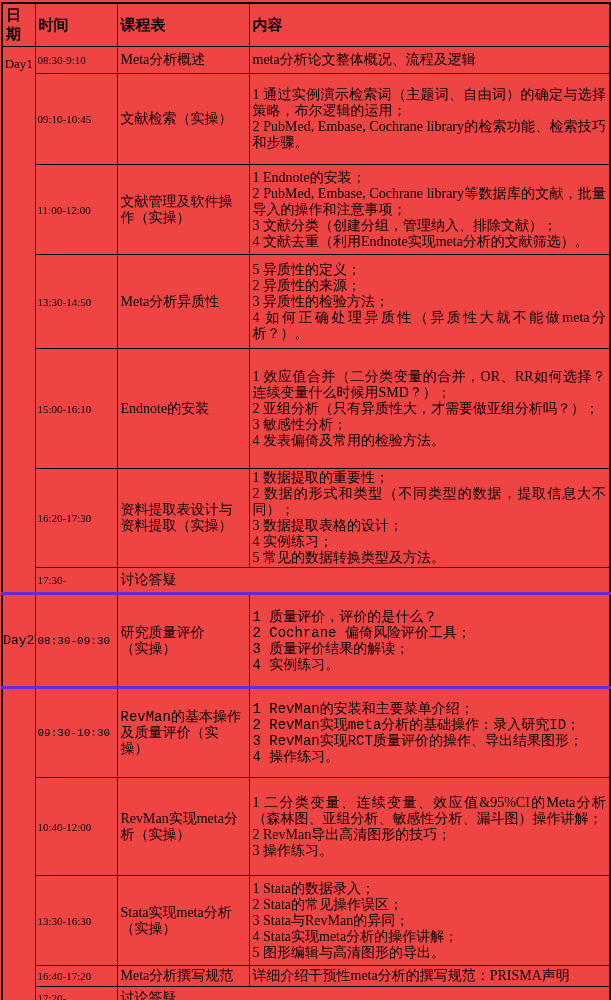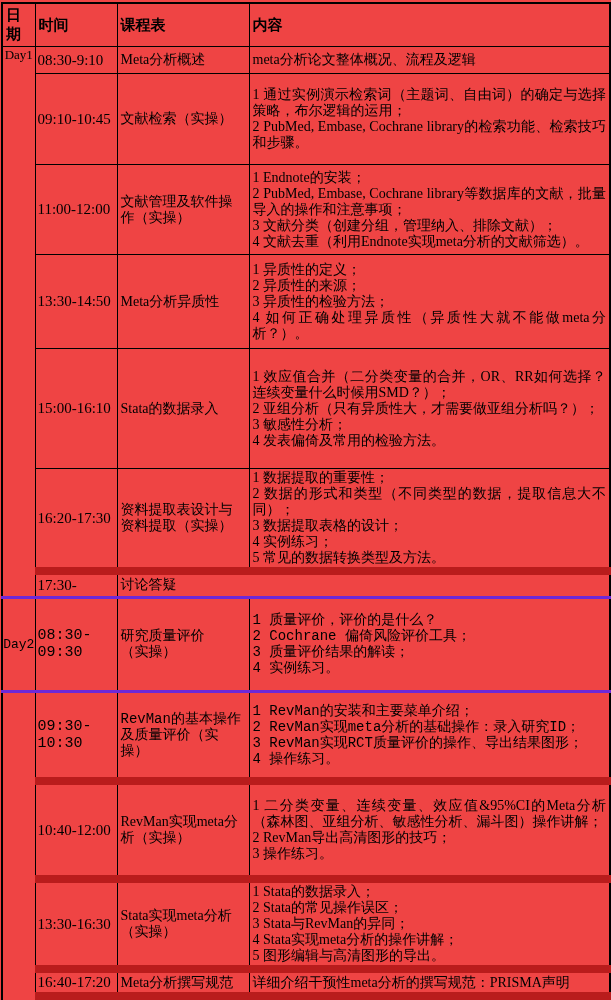--- a/index.html
+++ b/index.html
@@ -37,40 +37,41 @@
     font-size: 15px;
     padding: 2px 3px;
   }
   .c-date {
     text-align: center;
     font-size: 13px;
     padding: 1px 0;
   }
   .c-date.top {
     vertical-align: top;
-    padding-top: 0;
+    padding-top: 9px;
   }
   .c-time {
     text-align: left;
-    font-size: 15px;
+    font-size: 11px;
     padding-left: 2px;
     padding-right: 0;
     letter-spacing: 0;
   }
   .c-course {
     white-space: pre-line;
     line-height: 16px;
     text-align: left;
   }
   .c-content {
     white-space: pre-line;
     line-height: 16px;
     text-align: justify;
-  }
-  tr.thick-top > td { border-top: 8px solid #b91c1c; }
+    border-radius: 7px;
+  }
+  tr.thick-top > td { border-top: 1px solid #b91c1c; }
   tr.day-top  > td { border-top: 3px solid #6d28d9; font-family: Liberation Mono, monospace; }
 </style>
 </head>
 <body>
 
 <div class="page">
   <table class="schedule">
     <colgroup>
       <col style="width:33px">
       <col style="width:82px">
@@ -104,29 +105,29 @@
         <td class="c-course">文献管理及软件操作（实操）</td>
         <td class="c-content">1 Endnote的安装；
 2 PubMed, Embase, Cochrane library等数据库的文献，批量导入的操作和注意事项；
 3 文献分类（创建分组，管理纳入、排除文献）；
 4 文献去重（利用Endnote实现meta分析的文献筛选）。</td>
       </tr>
 
       <tr style="height:94px">
         <td class="c-time">13:30-14:50</td>
         <td class="c-course">Meta分析异质性</td>
-        <td class="c-content">1 异质性的定义；
+        <td class="c-content">5 异质性的定义；
 2 异质性的来源；
 3 异质性的检验方法；
 4 如何正确处理异质性（异质性大就不能做meta分析？）。</td>
       </tr>
 
       <tr style="height:120px">
         <td class="c-time">15:00-16:10</td>
-        <td class="c-course">Stata的数据录入</td>
+        <td class="c-course">Endnote的安装</td>
         <td class="c-content">1 效应值合并（二分类变量的合并，OR、RR如何选择？连续变量什么时候用SMD？）；
 2 亚组分析（只有异质性大，才需要做亚组分析吗？）；
 3 敏感性分析；
 4 发表偏倚及常用的检验方法。</td>
       </tr>
 
       <tr style="height:97px">
         <td class="c-time">16:20-17:30</td>
         <td class="c-course">资料提取表设计与
 资料提取（实操）</td>

